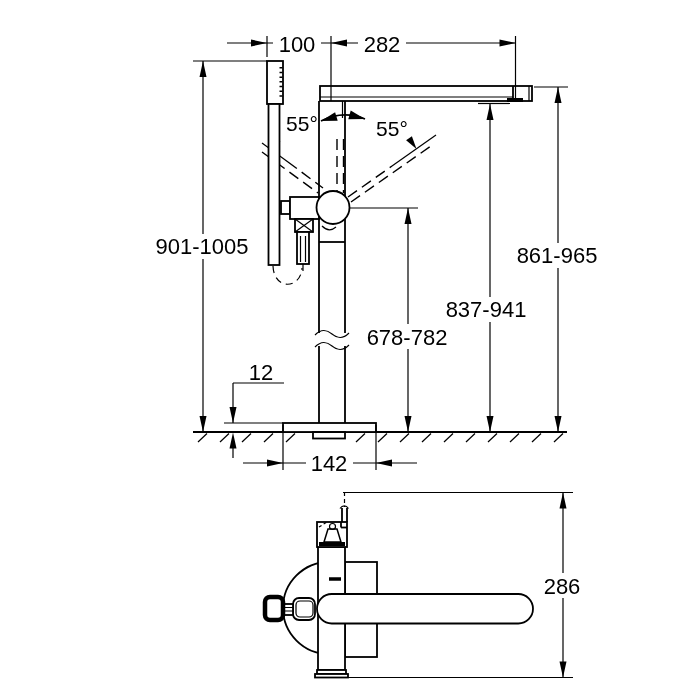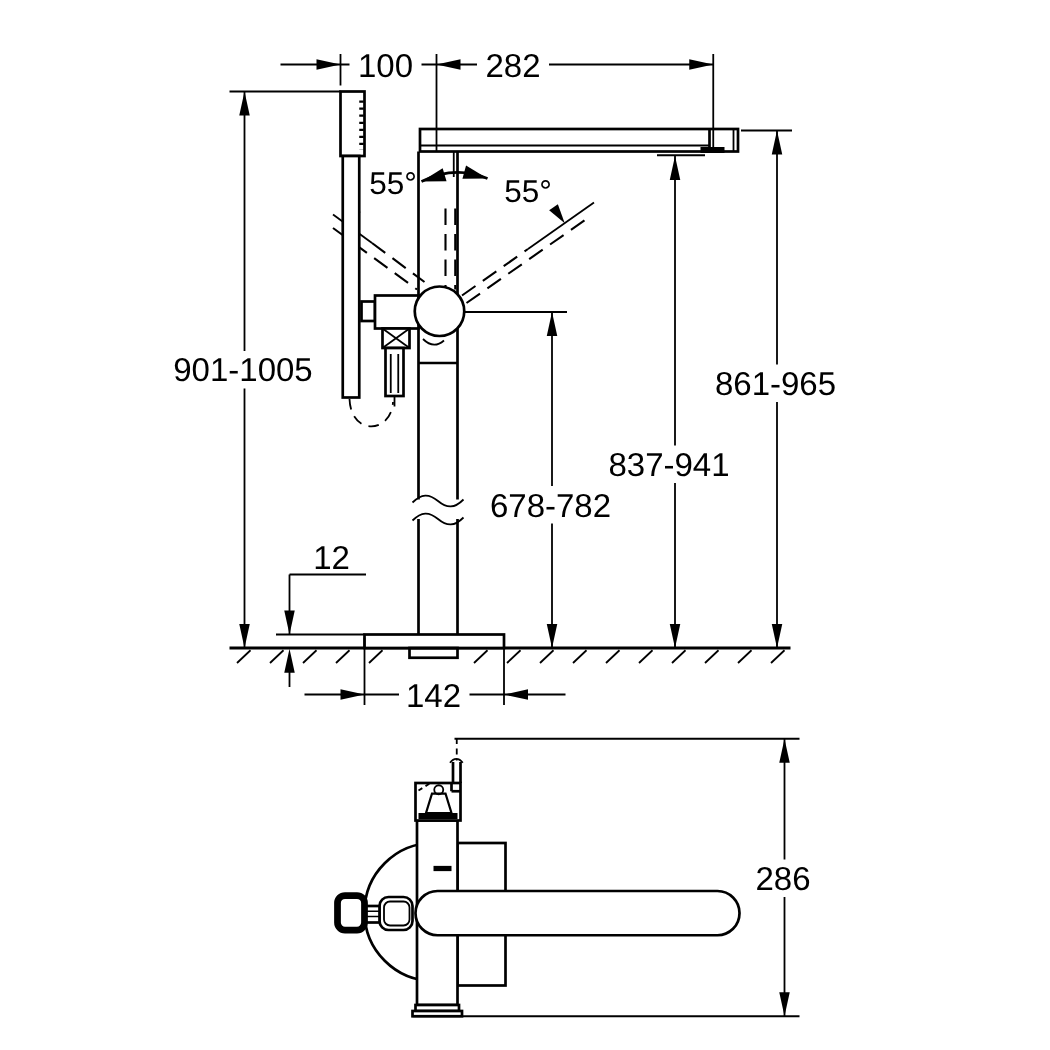--- a/index.html
+++ b/index.html
@@ -1,16 +1,16 @@
 <!DOCTYPE html>
 <html><head>
 <meta charset="utf-8">
 <style>
   html,body{margin:0;padding:0;background:#ffffff;}
-  .canvas{width:580px;height:700px;background:#ffffff;position:relative;overflow:hidden;}
+  .canvas{width:580px;height:700px;background:#ffffff;position:relative;overflow:hidden;margin-left:40px;}
   svg{display:block;}
   text{font-family:"Liberation Sans", sans-serif;fill:#000;}
   .dimtext{font-size:22px;}
   .angtext{font-size:21px;}
   .obj{stroke:#000;fill:none;stroke-width:1.8;}
   .objw{stroke:#000;fill:#fff;stroke-width:1.8;}
   .thin{stroke:#000;fill:none;stroke-width:1.2;}
   .dash{stroke:#000;fill:none;stroke-width:1.4;stroke-dasharray:11 6;}
   .arrow{fill:#000;stroke:none;}
   .bg{fill:#fff;stroke:none;}

